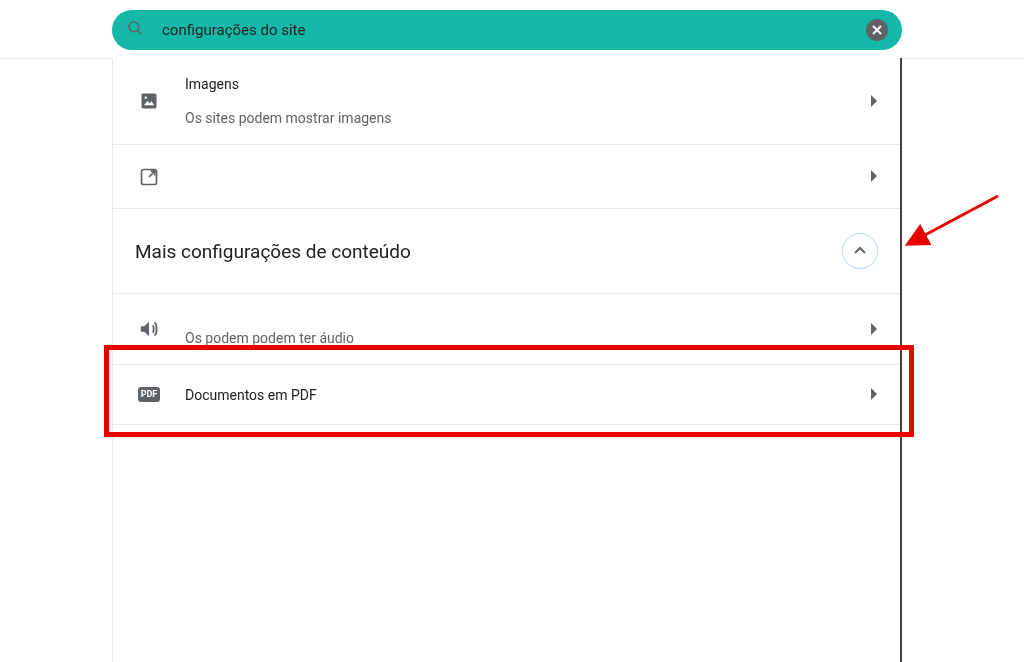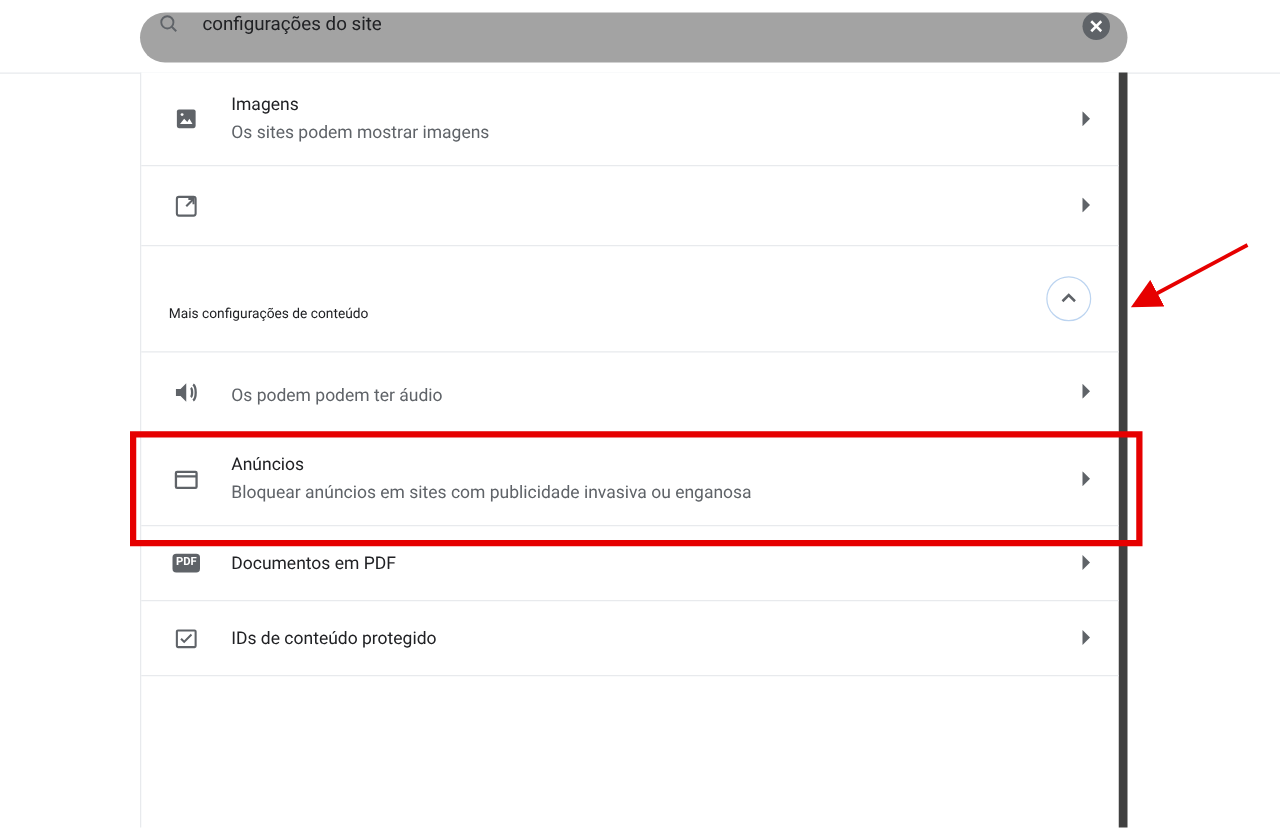--- a/index.html
+++ b/index.html
@@ -10,24 +10,24 @@
       height: 662px;
       overflow: hidden;
       position: relative;
     }
     .search-bar {
       position: absolute;
       top: 10px;
       left: 112px;
       width: 790px;
       height: 40px;
-      background: #a3a3a3;
+      background: #14b8a6;
       border-radius: 21px;
       display: flex;
-      align-items: flex-start;
+      align-items: center;
       padding: 0 14px;
     }
     .search-bar .mag { color: #5f6368; margin-right: 18px; }
     .search-bar .q {
       flex: 1;
       font-size: 15px;
       color: #202124;
     }
     .clear-btn {
       width: 22px; height: 22px;
@@ -41,46 +41,46 @@
       top: 58px; left: 0; right: 0;
       height: 1px; background: #e8eaed;
     }
     .panel {
       position: absolute;
       top: 58px;
       left: 112px;
       width: 790px;
       bottom: 0;
       border-left: 1px solid #e8eaed;
-      border-right: 7px solid #404040;
+      border-right: 2px solid #404040;
       background: #fff;
     }
     .row {
       display: flex;
       align-items: center;
       padding: 18px 22px;
       border-bottom: 1px solid #e8eaed;
       min-height: 64px;
     }
     .row.single { min-height: 60px; }
     .row .iconwrap {
       width: 28px;
       display: flex; justify-content: center;
       color: #5f6368;
       margin-right: 22px;
     }
     .row .labels { flex: 1; display: flex; flex-direction: column; }
     .row .title { font-size: 14px; color: #202124; }
-    .row .sub { font-size: 14px; color: #5f6368; margin-top: 6px; }
+    .row .sub { font-size: 14px; color: #5f6368; margin-top: 18px; }
     .row .chev { color: #5f6368; }
     .section-header {
       display: flex;
-      align-items: flex-end;
+      align-items: center;
       padding: 24px 22px;
-      font-size: 11px;
+      font-size: 19px;
       color: #202124;
       border-bottom: 1px solid #e8eaed;
     }
     .section-header .spacer { flex: 1; }
     .expand-circle {
       width: 36px; height: 36px;
       border: 1px solid #bcd4f0;
       border-radius: 50%;
       display: flex; align-items: center; justify-content: center;
       color: #5f6368;
@@ -187,69 +187,36 @@
     <div class="labels">
       <span class="sub">Os podem podem ter áudio</span>
     </div>
     <span class="chev">
       <svg width="8" height="12" viewBox="0 0 8 12" fill="currentColor">
           <polygon points="1,0 7,6 1,12"></polygon>
         </svg>
     </span>
   </div>
 
-  <div class="row">
-    <span class="iconwrap">
-      <svg width="22" height="22" viewBox="0 0 24 24" fill="none" stroke="currentColor" stroke-width="2">
-          <rect x="3" y="6" width="18" height="14" rx="1"></rect>
-          <line x1="3" y1="10" x2="21" y2="10"></line>
-        </svg>
-    </span>
-    <div class="labels">
-      <span class="title">Anúncios</span>
-      <span class="sub">Bloquear anúncios em sites com publicidade invasiva ou enganosa</span>
-    </div>
-    <span class="chev">
-      <svg width="8" height="12" viewBox="0 0 8 12" fill="currentColor">
-          <polygon points="1,0 7,6 1,12"></polygon>
-        </svg>
-    </span>
-  </div>
 
 
   <div class="row single">
     <span class="iconwrap">
       <span class="pdf-badge">PDF</span>
     </span>
     <div class="labels">
       <span class="title">Documentos em PDF</span>
     </div>
     <span class="chev">
       <svg width="8" height="12" viewBox="0 0 8 12" fill="currentColor">
           <polygon points="1,0 7,6 1,12"></polygon>
         </svg>
     </span>
   </div>
 
-  <div class="row single">
-    <span class="iconwrap">
-      <svg width="20" height="20" viewBox="0 0 24 24" fill="none" stroke="currentColor" stroke-width="2">
-          <rect x="3" y="4" width="18" height="16" rx="1"></rect>
-          <polyline points="7,12 10,15 17,8"></polyline>
-        </svg>
-    </span>
-    <div class="labels">
-      <span class="title">IDs de conteúdo protegido</span>
-    </div>
-    <span class="chev">
-      <svg width="8" height="12" viewBox="0 0 8 12" fill="currentColor">
-          <polygon points="1,0 7,6 1,12"></polygon>
-        </svg>
-    </span>
-  </div>
 
 </div>
 
 <div class="highlight-anuncios"></div>
 
 <svg class="arrow-svg" width="110" height="70">
   <defs>
     <marker id="ah" markerWidth="8" markerHeight="8" refX="6" refY="4" orient="auto">
       <polygon points="0,0 8,4 0,8" fill="#e60000"></polygon>
     </marker>

